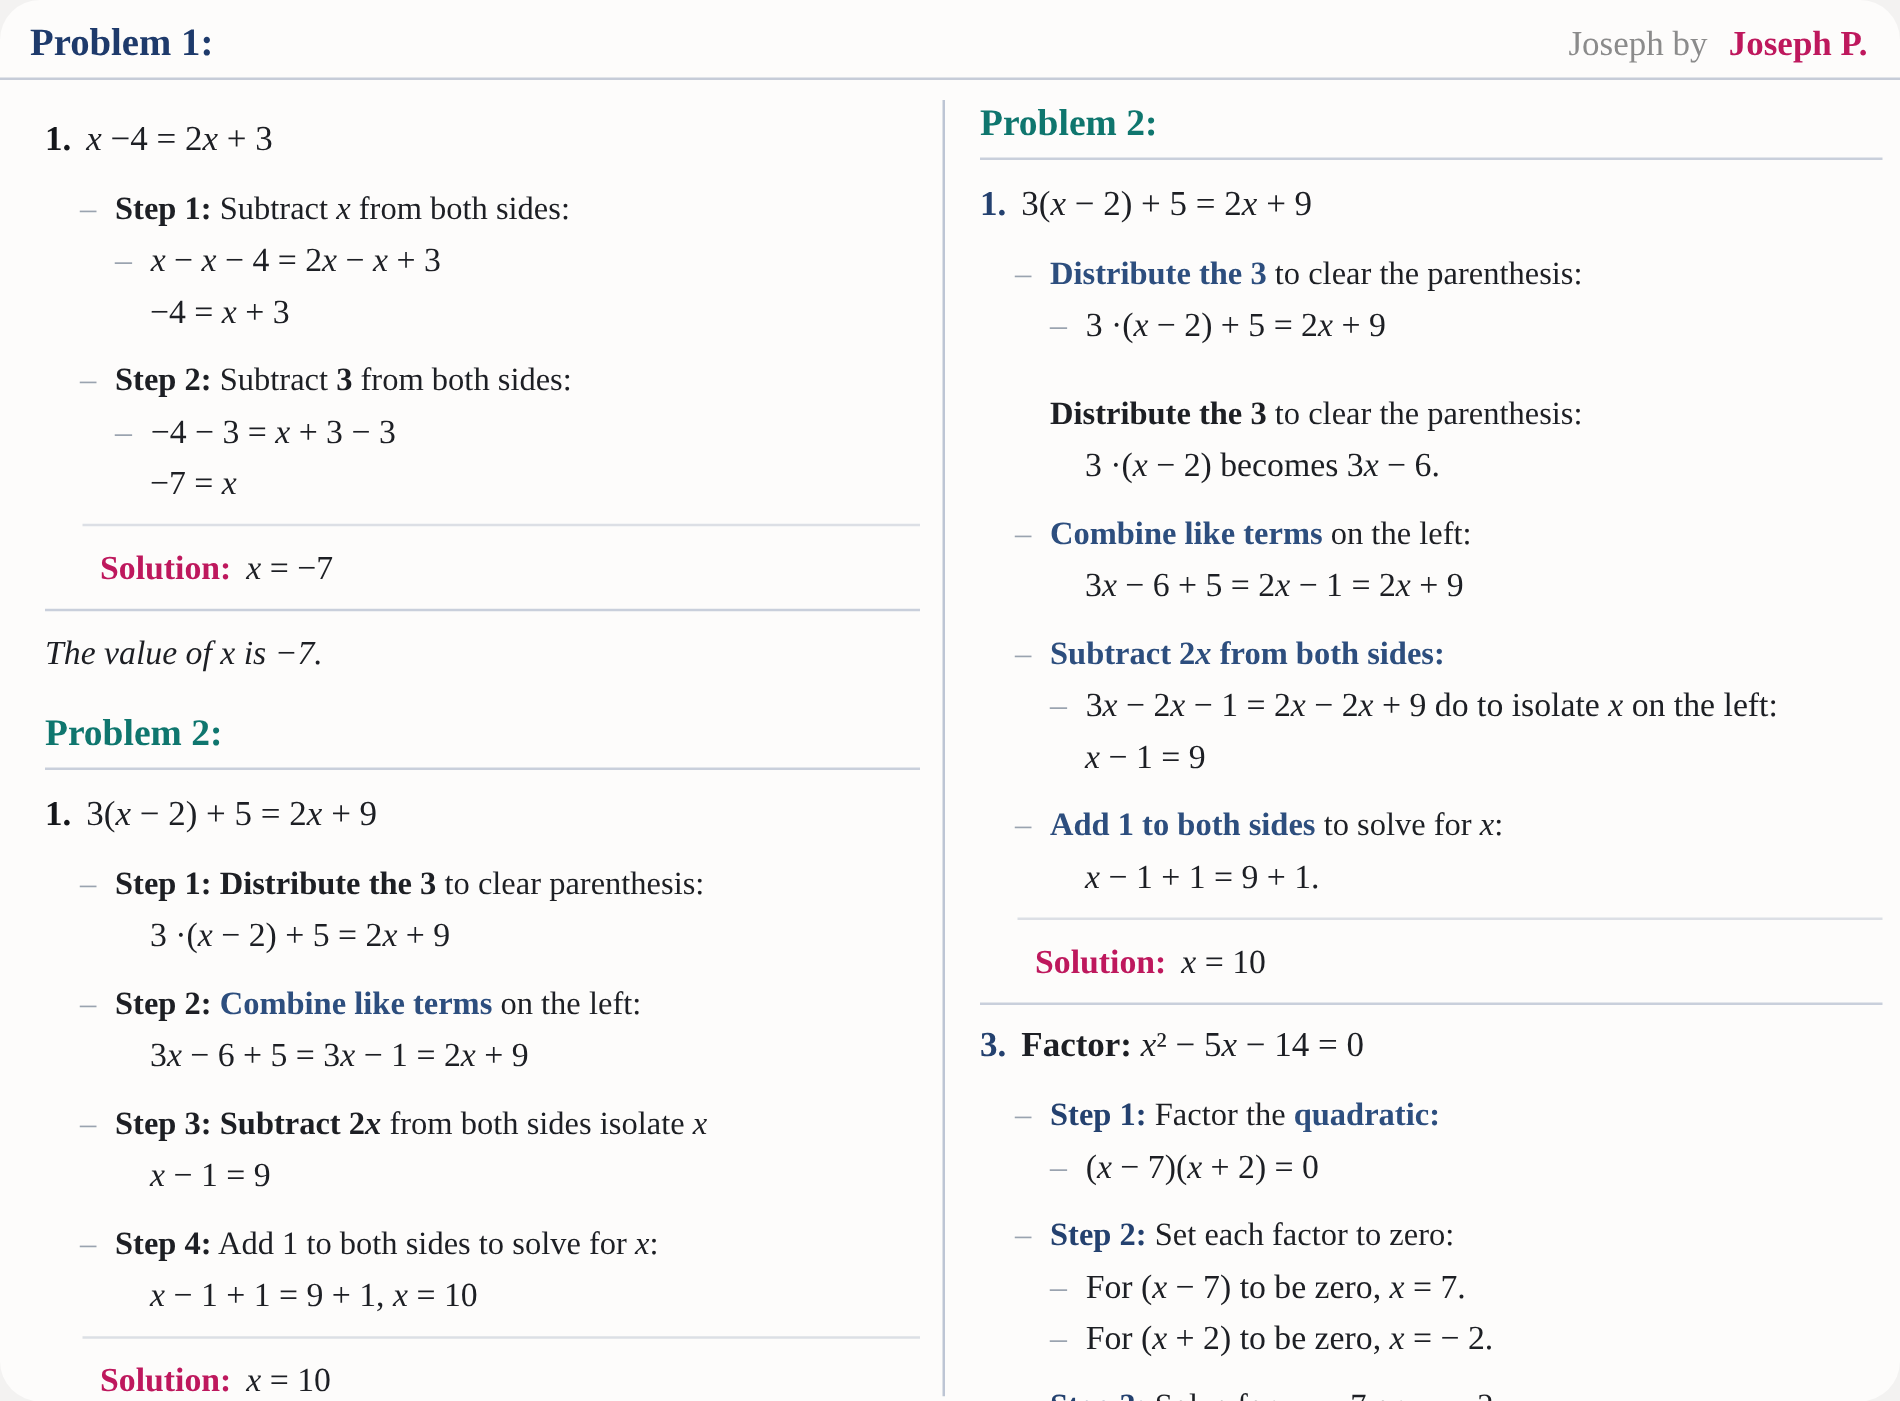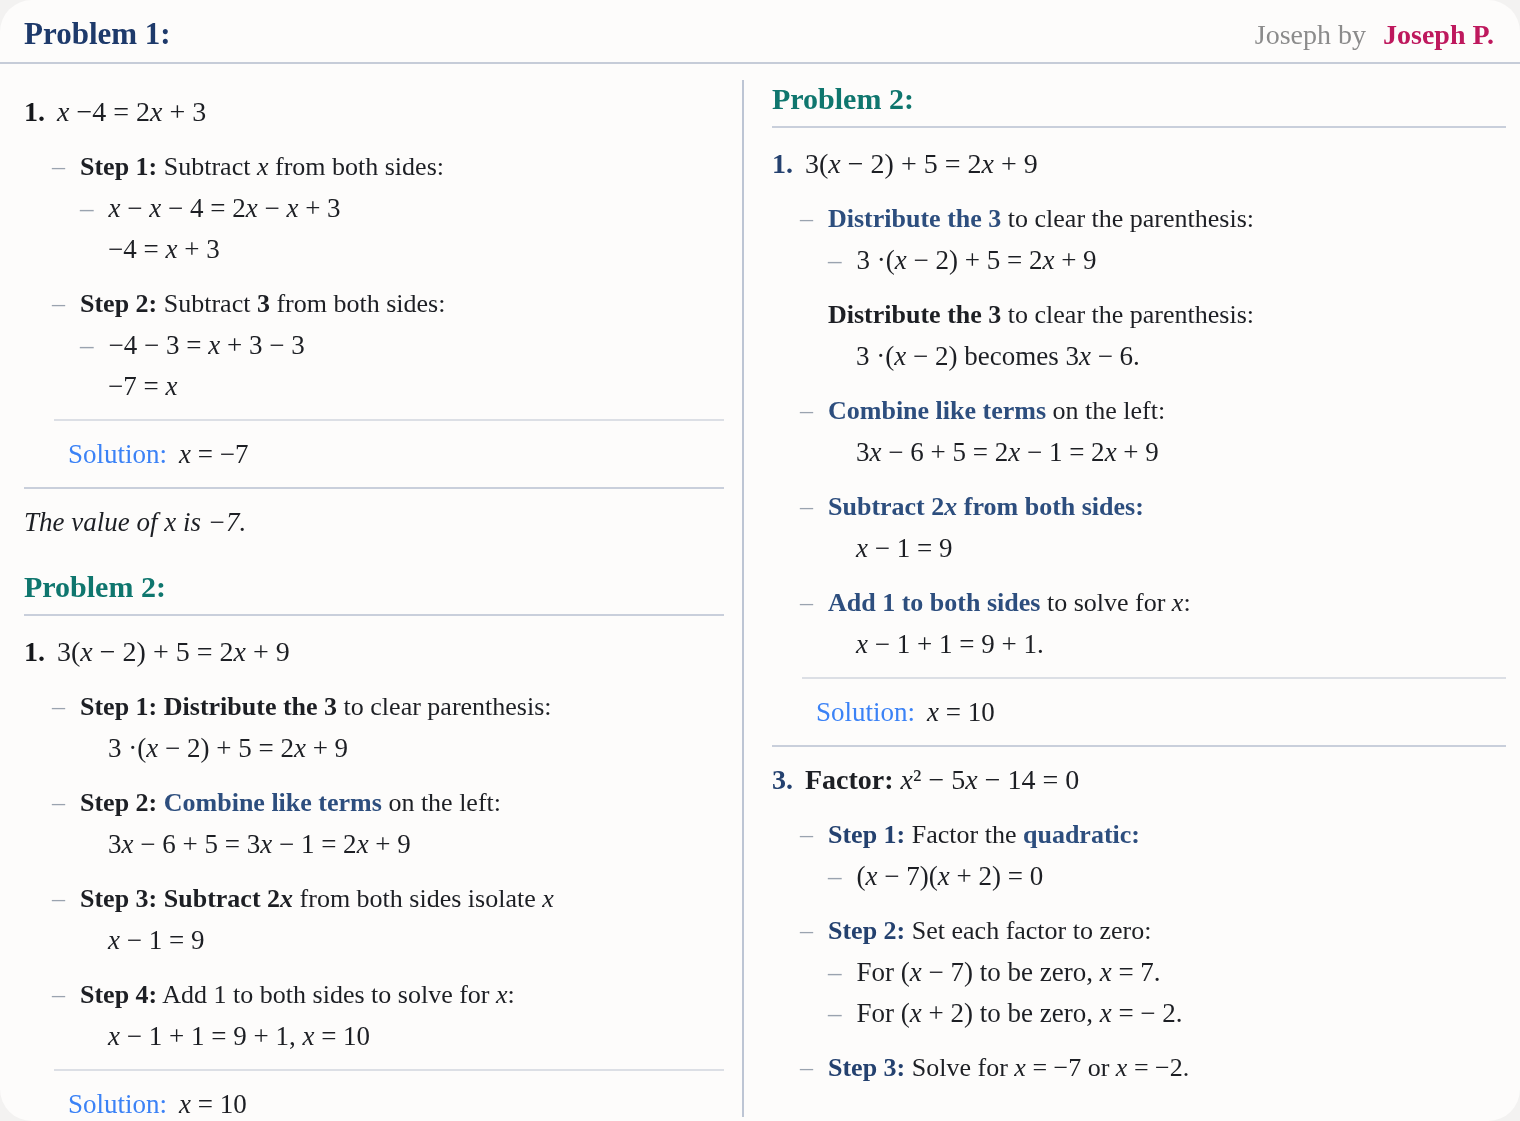--- a/index.html
+++ b/index.html
@@ -11,44 +11,44 @@
   }
   .page{width:1520px;height:1121px;background:#fdfcfb;position:relative;border-radius:32px;}
   
   .header{display:flex;justify-content:space-between;align-items:baseline;padding:16px 26px 10px 24px;}
   .header .title{font-size:31px;font-weight:700;color:#1e3a6b;}
   .solved-by{font-size:28px;}
   .solved-by .prefix{color:#8b8b8b;}
   .solved-by .name{color:#be185d;font-weight:700;margin-left:10px;}
   .top-rule{height:2px;background:#c6ccd8;}
   
-  .main{display:flex;align-items:stretch;height:1053px;}
+  .main{display:flex;align-items:stretch;height:1053px;padding-left:12px;}
   .col{box-sizing:border-box;}
   .col.left{width:742px;padding:20px 18px 0 24px;}
   .v-divider{width:2px;background:#bdc5d4;margin-top:16px;}
   .col.right{flex:1;padding:16px 14px 0 28px;}
   
   .heading{font-size:30px;font-weight:700;color:#0f766e;margin-top:28px;}
   .heading:first-child{margin-top:2px;}
   .rule{height:2px;background:#c9cfdb;margin:13px 0;}
   .rule.light{height:2px;background:#dcdfe5;}
   .rule.inset{margin-left:30px;}
   .rule.heading-rule{margin:10px 0 16px 0;}
   .line{line-height:40px;margin:1px 0;}
   .numbered{font-size:28px;margin-top:8px;}
   .numbered .num{font-weight:700;margin-right:12px;}
   .numbered .num.blue{color:#24416f;}
   .numbered .num.dark{color:#14161a;}
   .step{font-size:26px;padding-left:28px;margin-top:15px;}
-  .text-line{font-size:26px;padding-left:56px;margin-top:15px;}
+  .text-line{font-size:26px;padding-left:56px;margin-top:31px;}
   .dash{color:#9aa3af;margin-right:15px;}
   .eq{font-size:27px;padding-left:84px;}
   .eq.dash-line{padding-left:56px;}
   .solution{font-size:27px;padding-left:44px;}
-  .sol-label{color:#3b82f6;font-weight:400;margin-right:12px;}
+  .sol-label{color:#be185d;font-weight:700;margin-right:12px;}
   .note{font-size:27px;font-style:italic;}
   
   .r-bold{font-weight:700;}
   .r-blue{color:#2d4e7e;font-weight:600;}
   .r-blueb{color:#24416f;font-weight:700;}
   .mi{font-style:italic;}
 </style>
 </head>
 <body>
 
@@ -93,20 +93,21 @@
         <div class="heading">Problem 2:</div>
         <div class="rule heading-rule"></div>
         <div class="line numbered"><span class="num blue">1.</span><span>3(<i class="mi">x</i> − 2) + 5 = 2<i class="mi">x</i> + 9</span></div>
         <div class="line step"><span class="dash">–</span><span class="r-blue">Distribute the 3</span><span> to clear the parenthesis:</span></div>
         <div class="line eq dash-line"><span class="dash">–</span><span>3 ·(<i class="mi">x</i> − 2) + 5 = 2<i class="mi">x</i> + 9</span></div>
         <div class="line text-line"><span class="r-bold">Distribute the 3</span><span> to clear the parenthesis:</span></div>
         <div class="line eq"><span>3 ·(<i class="mi">x</i> − 2) becomes 3<i class="mi">x</i> − 6.</span></div>
         <div class="line step"><span class="dash">–</span><span class="r-blue">Combine like terms</span><span> on the left:</span></div>
         <div class="line eq"><span>3<i class="mi">x</i> − 6 + 5 = 2<i class="mi">x</i> − 1 = 2<i class="mi">x</i> + 9</span></div>
         <div class="line step"><span class="dash">–</span><span class="r-blue">Subtract 2<i class="mi">x</i> from both sides:</span></div>
+        <div class="line eq dash-line"><span class="dash">–</span><span>3<i class="mi">x</i> − 2<i class="mi">x</i> − 1 = 2<i class="mi">x</i> − 2<i class="mi">x</i> + 9 do to isolate <i class="mi">x</i> on the left:</span></div>
         <div class="line eq"><span><i class="mi">x</i> − 1 = 9</span></div>
         <div class="line step"><span class="dash">–</span><span class="r-blue">Add 1 to both sides</span><span> to solve for <i class="mi">x</i>:</span></div>
         <div class="line eq"><span><i class="mi">x</i> − 1 + 1 = 9 + 1.</span></div>
         <div class="rule light inset"></div>
         <div class="line solution"><span class="sol-label">Solution:</span><span><i class="mi">x</i> = 10</span></div>
         <div class="rule"></div>
         <div class="line numbered"><span class="num blue">3.</span><span class="r-bold">Factor: </span><span><i class="mi">x</i>² − 5<i class="mi">x</i> − 14 = 0</span></div>
         <div class="line step"><span class="dash">–</span><span class="r-blueb">Step 1:</span><span> Factor the </span><span class="r-blue">quadratic:</span></div>
         <div class="line eq dash-line"><span class="dash">–</span><span>(<i class="mi">x</i> − 7)(<i class="mi">x</i> + 2) = 0</span></div>
         <div class="line step"><span class="dash">–</span><span class="r-blueb">Step 2:</span><span> Set each factor to zero:</span></div>

